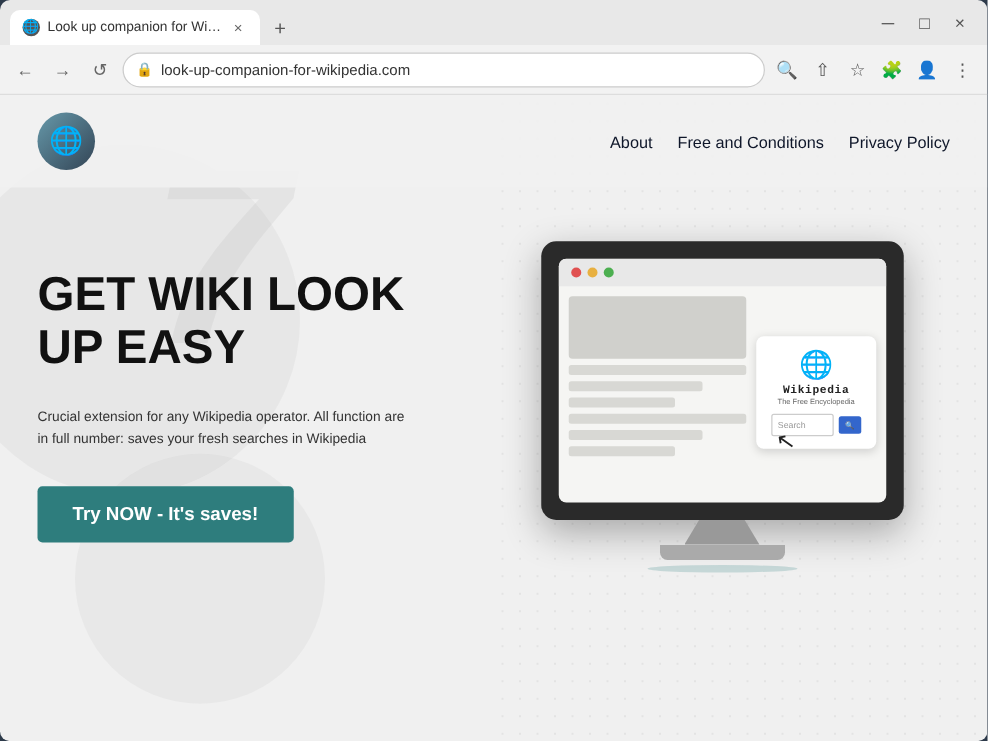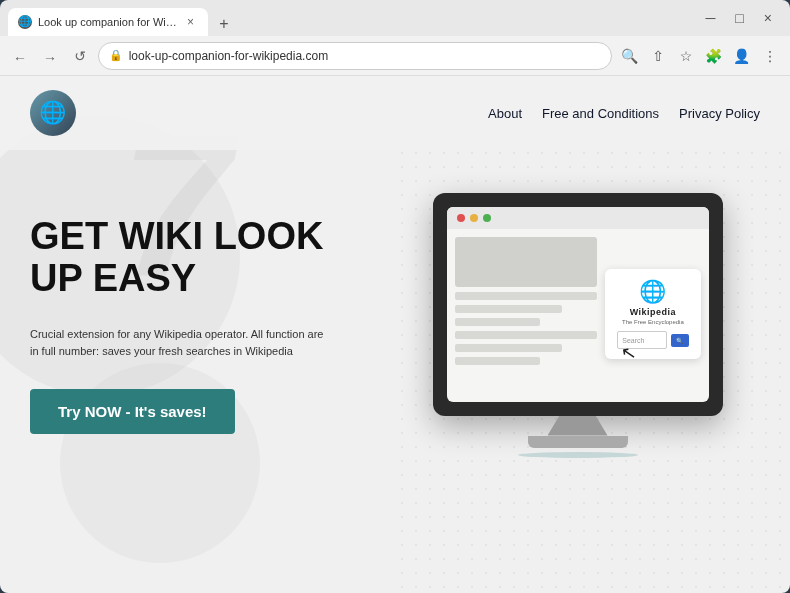--- a/index.html
+++ b/index.html
@@ -411,20 +411,21 @@
 
     .wiki-logo-icon {
       font-size: 22px;
     }
 
     .wiki-brand-name {
       font-size: 9px;
       font-weight: bold;
       color: #222;
       letter-spacing: 0.5px;
+      font-family: Liberation Mono, monospace;
     }
 
     .wiki-tagline {
       font-size: 6px;
       color: #666;
     }
 
     .wiki-search-row {
       display: flex;
       align-items: center;

